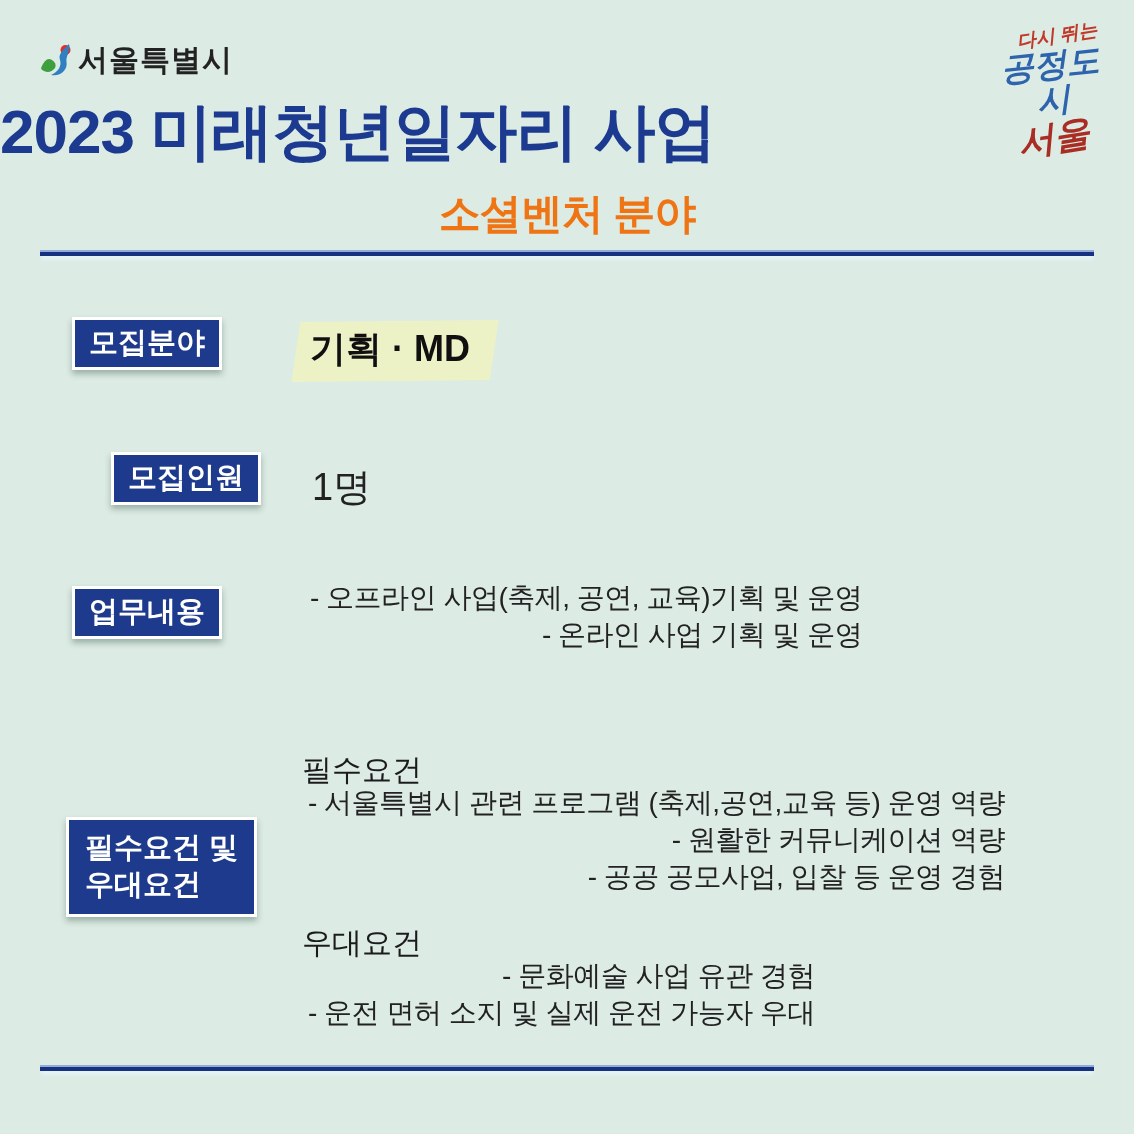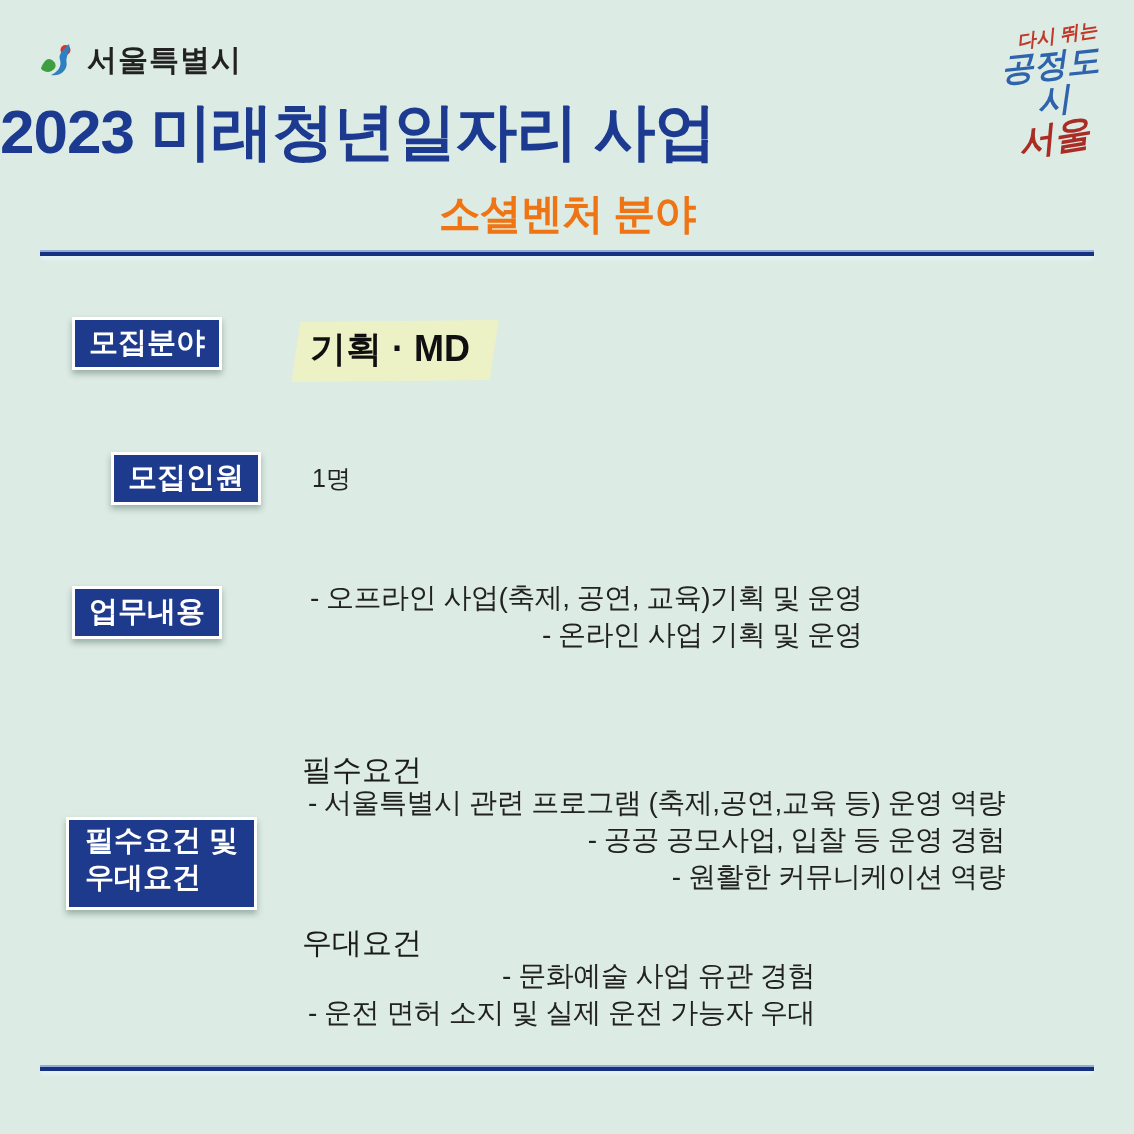--- a/index.html
+++ b/index.html
@@ -2,21 +2,21 @@
 <html><head>
 <meta charset="utf-8">
 <style>
   html,body{margin:0;padding:0;}
   body{font-family:"Liberation Sans","DejaVu Sans",sans-serif;background:#c9d8cf;}
   .poster{
     position:relative;width:1134px;height:1134px;margin:0 auto;
     background:#dcebe3;overflow:hidden;
   }
   
-  .city-logo{position:absolute;top:40px;left:38px;display:flex;align-items:center;gap:9px;justify-content:flex-end;}
+  .city-logo{position:absolute;top:40px;left:38px;display:flex;align-items:center;gap:0;justify-content:flex-end;}
   .city-logo .sym{width:40px;height:40px;display:block;}
   .city-name{font-size:30px;font-weight:700;color:#222;letter-spacing:1px;}
   .slogan{position:absolute;top:26px;right:18px;width:128px;text-align:center;transform:rotate(-2deg);line-height:1.05;}
   .slogan .l1{display:block;font-size:19px;font-weight:700;font-style:italic;color:#c0392b;transform:rotate(-7deg);margin-left:14px;margin-bottom:2px;}
   .slogan .l2{display:block;font-size:33px;font-weight:800;font-style:italic;color:#2e64ae;transform:rotate(-4deg);}
   .slogan .l3{display:block;font-size:36px;font-weight:800;font-style:italic;color:#a92d24;transform:rotate(-7deg);margin-top:2px;}
   .title{
     position:absolute;top:90px;left:0;width:100%;text-align:left;margin:0;
     font-size:62px;font-weight:900;color:#1b3a90;letter-spacing:-1px;
   }
@@ -31,28 +31,28 @@
   }
   .divider.top{top:250px;}
   .divider.bottom{top:1065px;}
   
   .label-box{
     position:absolute;left:72px;background:#1d3a8c;border:3px solid #ffffff;
     color:#fff;font-weight:800;font-size:29px;line-height:1;
     padding:8px 14px 10px;box-shadow:0 4px 6px rgba(35,70,58,.35);
     white-space:nowrap;
   }
-  .label-box.two-line{white-space:normal;line-height:1.28;padding:2px 16px 11px;left:66px;}
+  .label-box.two-line{white-space:normal;line-height:1.28;padding:9px 16px 11px;left:66px;}
   .label-box.two-line span{display:block;}
   
   .value{position:absolute;color:#1e1e1e;}
   .hl{position:relative;display:inline-block;padding:5px 20px 9px 12px;}
   .hl::before{content:"";position:absolute;inset:1px -4px 2px -2px;background:#edf2c6;transform:skewX(-9deg) rotate(-0.6deg);}
   .hl-text{position:relative;font-size:36px;font-weight:800;color:#101010;}
-  .plain{font-size:25px;font-weight:400;color:#222;}
+  .plain{font-size:38px;font-weight:400;color:#222;}
   .bullets{font-size:28px;font-weight:400;color:#222;line-height:37px;letter-spacing:-0.5px;text-align:right;}
   .list-heading{position:absolute;font-size:30px;font-weight:500;color:#1b1b1b;margin-top:10px;}
 </style>
 </head>
 <body>
 
 <div class="poster">
 
   <div class="city-logo">
     <svg class="sym" viewBox="0 0 40 40" aria-hidden="true">
@@ -91,22 +91,22 @@
   </div>
 
   <div class="label-box two-line" style="top:817px;">
     <span>필수요건 및</span>
     <span>우대요건</span>
   </div>
 
   <div class="list-heading" style="top:740px;left:302px;">필수요건</div>
   <div class="value bullets" style="top:784px;left:308px;">
     <div>- 서울특별시 관련 프로그램 (축제,공연,교육 등) 운영 역량</div>
+    <div>- 원활한 커뮤니케이션 역량</div>
     <div>- 공공 공모사업, 입찰 등 운영 경험</div>
-    <div>- 원활한 커뮤니케이션 역량</div>
   </div>
 
   <div class="list-heading" style="top:913px;left:302px;">우대요건</div>
   <div class="value bullets" style="top:957px;left:308px;">
     <div>- 문화예술 사업 유관 경험</div>
     <div>- 운전 면허 소지 및 실제 운전 가능자 우대</div>
   </div>
 
   <div class="divider bottom"></div>
 

